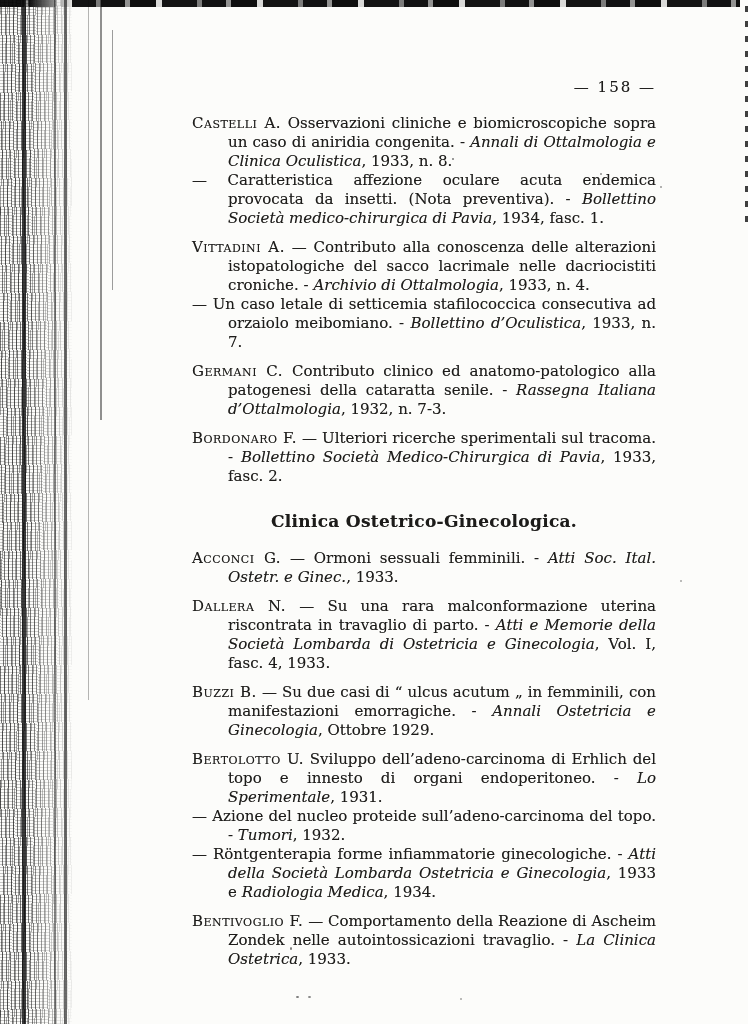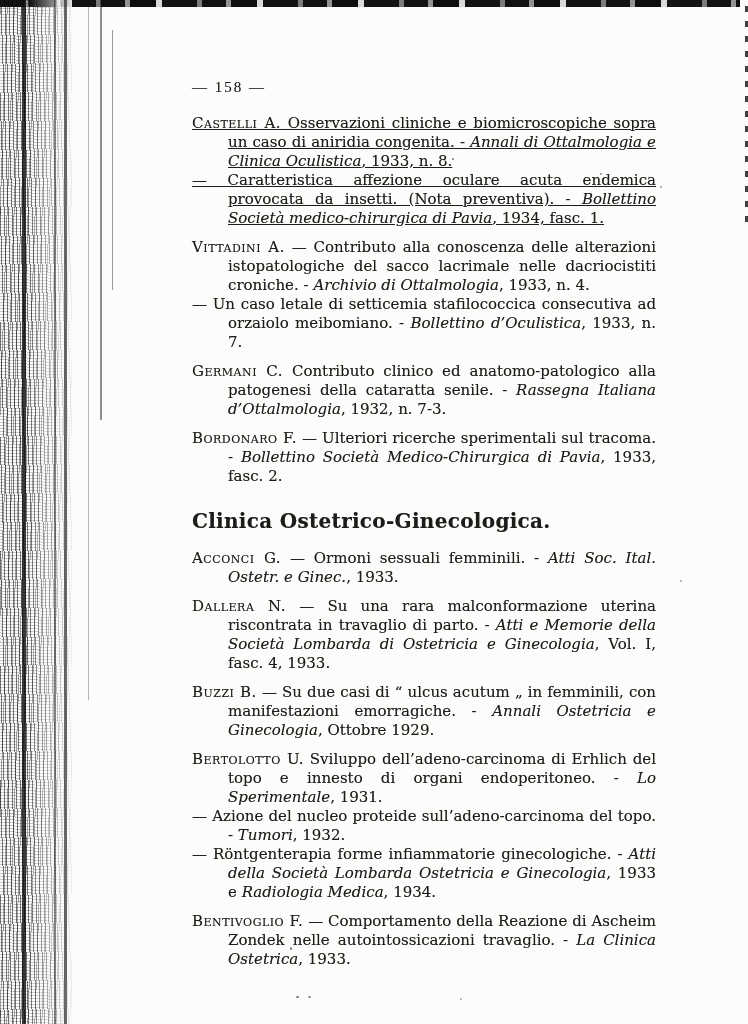--- a/index.html
+++ b/index.html
@@ -45,33 +45,33 @@
     background:repeating-linear-gradient(0deg, rgba(0,0,0,.75) 0 6px, transparent 6px 15px);
   }
   .speck{position:absolute;background:#222;border-radius:50%;}
   
   .content{
     position:absolute;left:192px;top:78px;width:464px;
     font-size:15px;line-height:19px;
     text-shadow:0 0 .5px rgba(30,30,30,.45);
   }
   .page-number{
-    text-align:left;
+    text-align:right;
     letter-spacing:2px;
     margin-bottom:17px;
-    font-family:Liberation Serif, serif;
   }
   .section-heading{
-    font-size:20px;
+    font-size:17px;
     font-weight:bold;
+    text-align:center;
     letter-spacing:.3px;
     margin:26px 0 18px 0;
   }
   .entry{margin-top:10px;}
-  .entry:first-child{margin-top:0;text-decoration:underline;}
+  .entry:first-child{margin-top:0;}
   .entry-par{
     padding-left:36px;
     text-indent:-36px;
     text-align:justify;
   }
   .seg-sc{font-variant:small-caps;letter-spacing:.5px;}
   .seg-i{font-style:italic;}
 </style>
 </head>
 <body>

